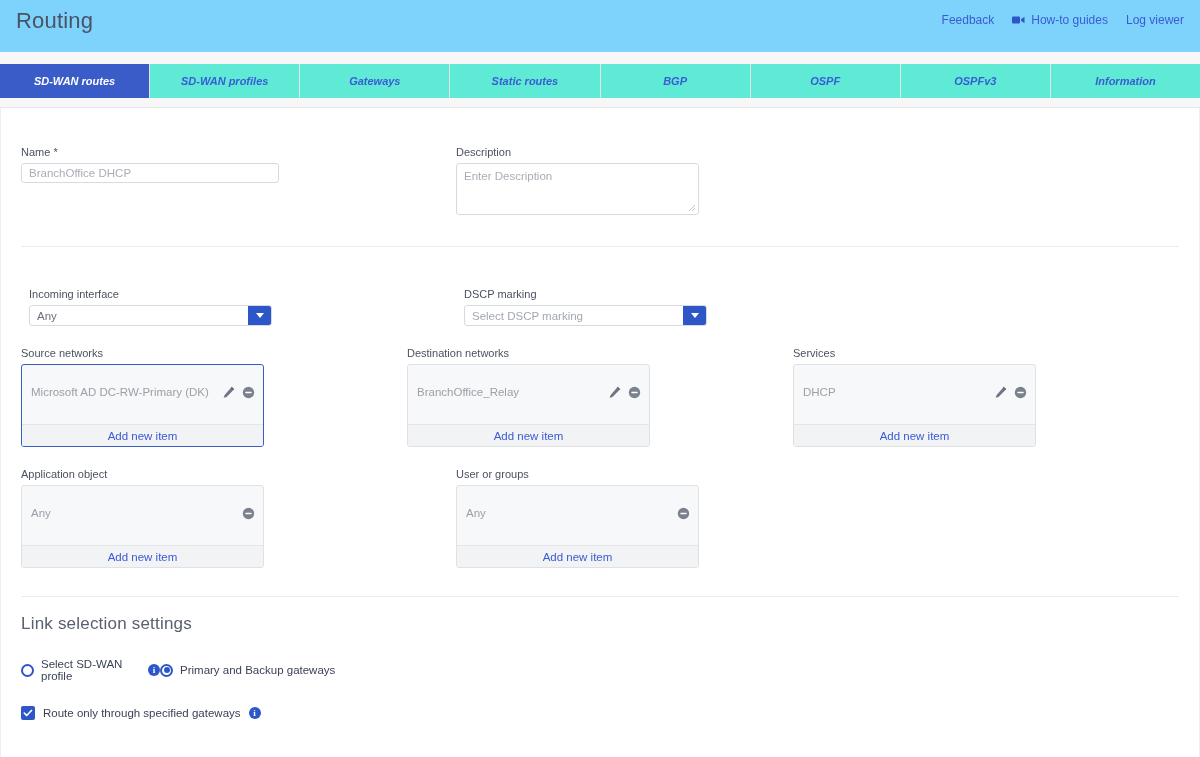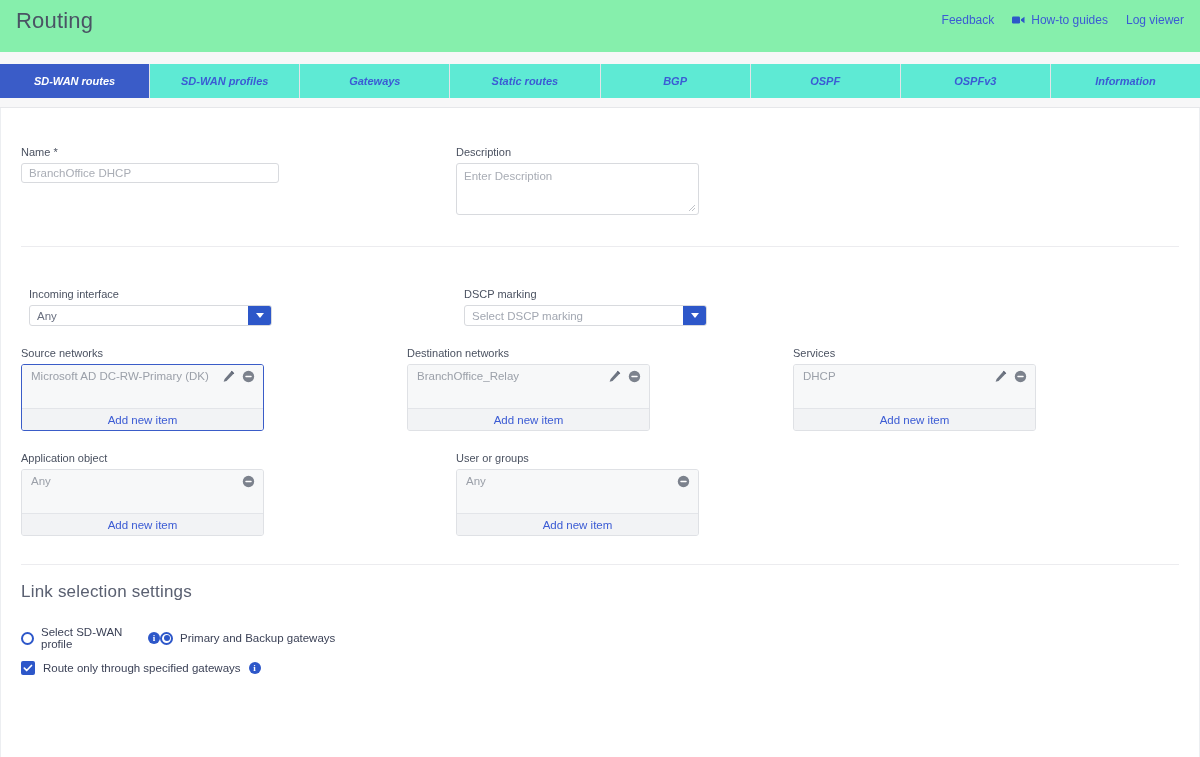--- a/index.html
+++ b/index.html
@@ -9,21 +9,21 @@
     background: #ffffff;
     font-family: "Liberation Sans", sans-serif;
     font-size: 12px;
     color: #3c4257;
     overflow: hidden;
   }
 
   
   .page-header {
     height: 52px;
-    background: #86efac;
+    background: #7dd3fc;
     display: flex;
     align-items: flex-start;
     justify-content: space-between;
     padding: 6px 16px 0 16px;
   }
   .page-title {
     font-size: 22px;
     font-weight: 400;
     color: #4a5364;
     letter-spacing: .2px;
@@ -197,20 +197,21 @@
     min-height: 43px;
     background: #f7f8f9;
   }
   .listbox-item {
     display: flex;
     align-items: center;
     padding: 4px 8px 4px 9px;
     font-size: 11.5px;
     color: #9ba0a9;
     height: 22px;
+    margin-top: 16px;
   }
   .listbox-item .item-text {
     flex: 1;
     white-space: nowrap;
     overflow: hidden;
     text-overflow: ellipsis;
   }
   .item-actions {
     display: flex;
     align-items: center;
@@ -522,21 +523,21 @@
       </div>
       <div class="radio-item">
         <span class="radio checked">
             <span class="dot"></span>
           </span>
         <span>Primary and Backup gateways</span>
       </div>
     </div>
 
 
-    <div class="checkbox-row" style="margin-top:11px;">
+    <div class="checkbox-row" style="margin-top:24px;">
       <span class="checkbox">
         <svg width="10" height="10" viewBox="0 0 12 12">
           <path d="M1.6 6.2 L4.4 9 L10.2 3" stroke="#ffffff" stroke-width="2" fill="none" stroke-linecap="round" stroke-linejoin="round"></path>
         </svg>
       </span>
       <span>Route only through specified gateways</span>
       <span class="info-icon">i</span>
     </div>
   </div>
 

